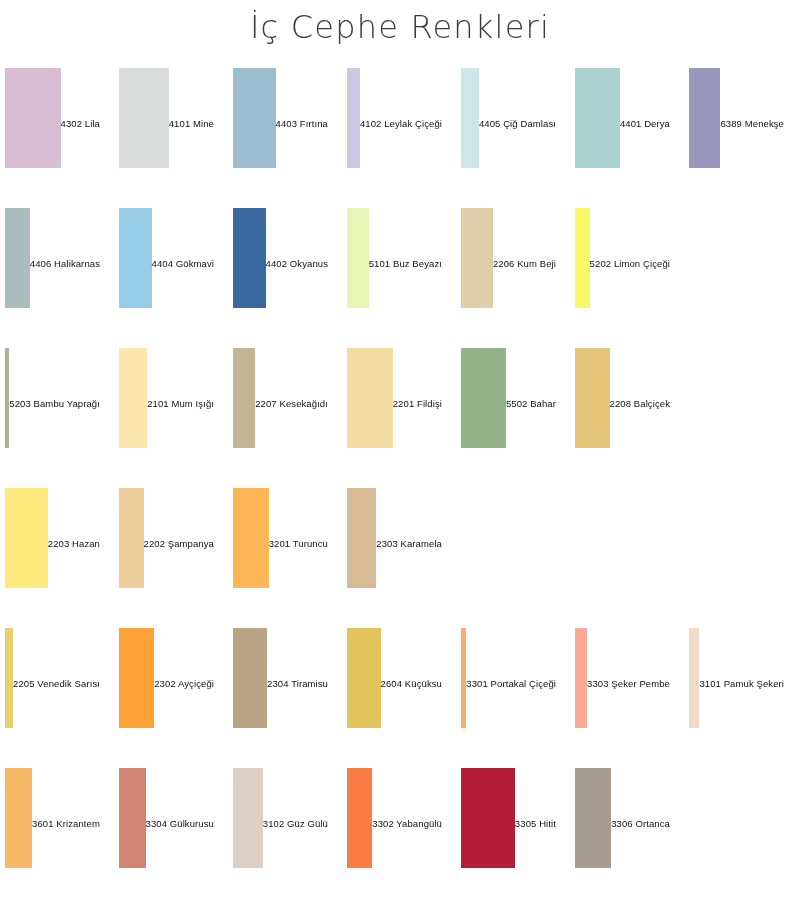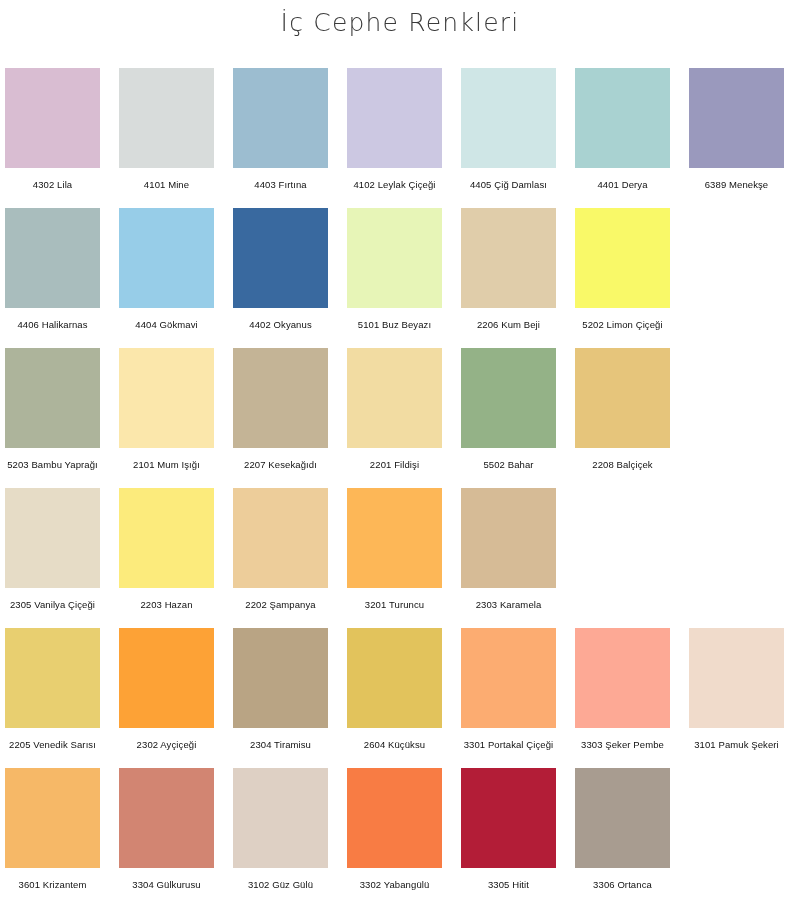--- a/index.html
+++ b/index.html
@@ -25,21 +25,21 @@
   }
 
   
   .chart-title {
     position: absolute;
     top: 8px;
     left: 0;
     width: 800px;
     text-align: center;
     font-family: "DejaVu Sans", sans-serif;
-    font-size: 25px;
+    font-size: 32px;
     font-weight: 300;
     letter-spacing: 1.2px;
     color: #3a3a3a;
     white-space: nowrap;
   }
 
   
   .palette-grid {
     position: absolute;
     top: 68px;
@@ -50,21 +50,20 @@
   .palette-row {
     display: flex;
     height: 140px;
     align-items: flex-start;
   }
 
   .swatch-cell {
     width: 95px;
     margin-right: 19px;
     display: flex;
-    flex-direction: column;
     align-items: center;
   }
 
   .swatch-chip {
     width: 95px;
     height: 100px;
     display: block;
   }
 
   .swatch-label {
@@ -163,24 +162,20 @@
           <div class="swatch-chip" title="5502 Bahar" style="background-color: rgb(148, 178, 135);"></div>
           <div class="swatch-label">5502 Bahar</div>
         </div>
         <div class="swatch-cell">
           <div class="swatch-chip" title="2208 Balçiçek" style="background-color: rgb(230, 197, 123);"></div>
           <div class="swatch-label">2208 Balçiçek</div>
         </div>
       </div>
       <div class="palette-row">
         <div class="swatch-cell">
-          <div class="swatch-chip" title="2305 Vanilya Çiçeği" style="background-color: rgb(230, 220, 198);"></div>
-          <div class="swatch-label">2305 Vanilya Çiçeği</div>
-        </div>
-        <div class="swatch-cell">
           <div class="swatch-chip" title="2203 Hazan" style="background-color: rgb(252, 235, 124);"></div>
           <div class="swatch-label">2203 Hazan</div>
         </div>
         <div class="swatch-cell">
           <div class="swatch-chip" title="2202 Şampanya" style="background-color: rgb(237, 205, 154);"></div>
           <div class="swatch-label">2202 Şampanya</div>
         </div>
         <div class="swatch-cell">
           <div class="swatch-chip" title="3201 Turuncu" style="background-color: rgb(253, 183, 87);"></div>
           <div class="swatch-label">3201 Turuncu</div>

